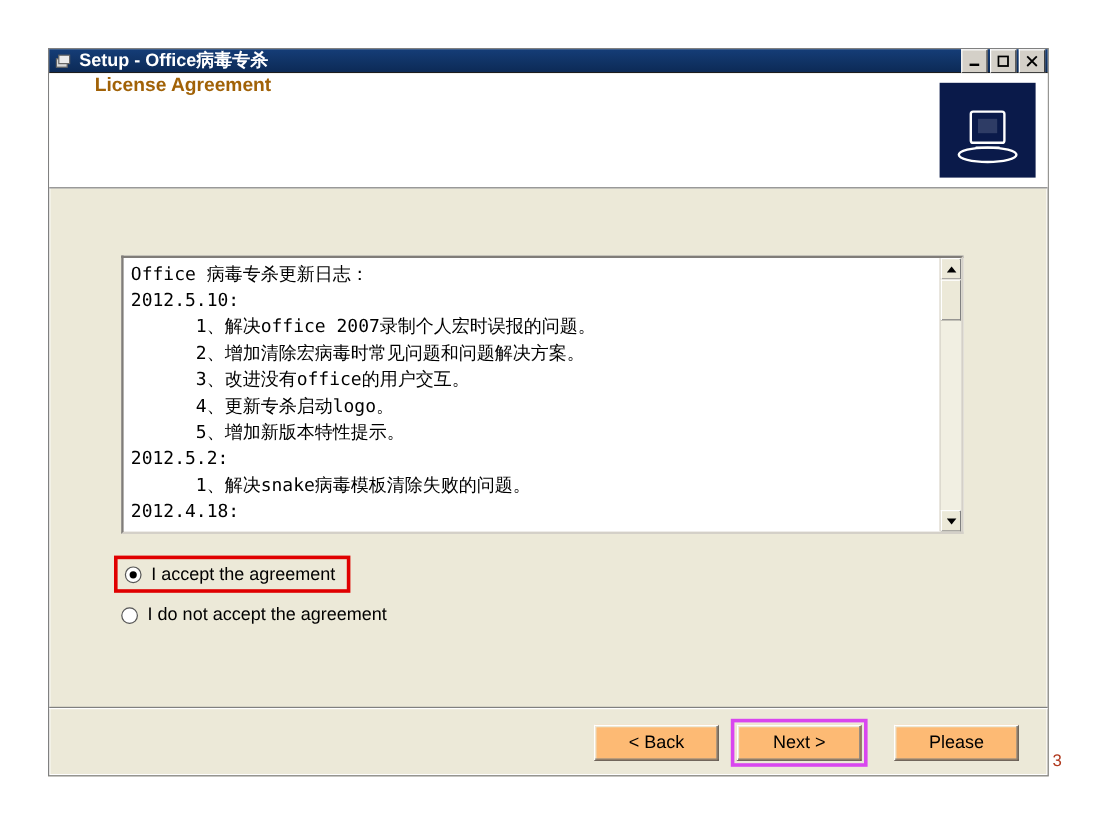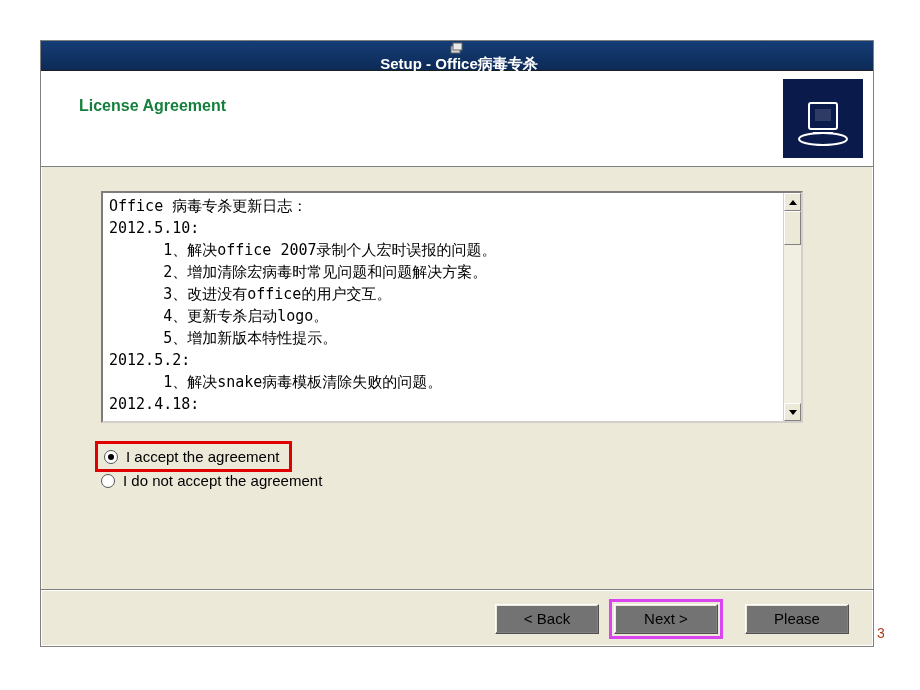--- a/index.html
+++ b/index.html
@@ -18,32 +18,31 @@
     left: 40px; top: 40px;
     width: 834px; height: 607px;
     background: #ece9d8;
     border: 1px solid #808080;
     box-shadow: 0 0 0 1px #fff inset;
     display: flex;
     flex-direction: column;
   }
   
   .titlebar {
-    height: 30px;
+    height: 20px;
     background: linear-gradient(#4a6aa5, #3a5a95);
     background: #0a2f66;
     background: linear-gradient(#153d77, #0c2a56);
     display: flex;
     align-items: center;
     color: #fff;
     font-size: 15px;
     font-weight: bold;
     padding-left: 4px;
     border-bottom: 1px solid #1d1d1d;
-    flex-direction: column;
   }
   .titlebar-icon {
     width: 16px; height: 16px;
     margin-right: 5px;
     display: flex; align-items: center; justify-content: center;
   }
   .titlebar-text {
     flex: 1;
     white-space: nowrap;
   }
@@ -63,22 +62,22 @@
   
   .wiz-header {
     height: 96px;
     background: #fff;
     border-bottom: 1px solid #808080;
     display: flex;
     align-items: stretch;
   }
   .wiz-header-text {
     flex: 1;
-    padding: 26px 20px 10px 38px;
-    color: #15803d;
+    padding: 2px 20px 10px 38px;
+    color: #a16207;
   }
   .wiz-header-title {
     font-size: 16px;
     font-weight: bold;
     margin-bottom: 6px;
   }
   .wiz-header-sub {
     font-size: 15px;
     margin-left: 20px;
   }
@@ -103,20 +102,21 @@
     width: 702px;
     height: 232px;
     background: #fff;
     border: 2px inset #d4d0c8;
     position: relative;
     font-family: "MS PGothic", SimSun, monospace;
     font-size: 15px;
     line-height: 22px;
     color: #000;
     overflow: hidden;
+    margin-top: 32px;
   }
   .license-content {
     padding: 2px 6px;
     position: absolute;
     left:0; top:0; right: 20px; bottom:0;
     overflow: hidden;
     white-space: pre;
   }
   .scrollbar {
     position: absolute;
@@ -143,21 +143,21 @@
   }
   .arrow-up { width:0;height:0;border-left:4px solid transparent;border-right:4px solid transparent;border-bottom:5px solid #000;}
   .arrow-down{ width:0;height:0;border-left:4px solid transparent;border-right:4px solid transparent;border-top:5px solid #000;}
 
   .radio-row {
     margin-top: 18px;
     display: flex;
     align-items: center;
     font-size: 15px;
   }
-  .radio-row + .radio-row { margin-top: 0; }
+  .radio-row + .radio-row { margin-top: 10px; }
   .radio-outer {
     width: 14px; height: 14px;
     border-radius: 50%;
     background: #fff;
     border: 1px solid #555;
     margin-right: 8px;
     display: flex; align-items: center; justify-content: center;
   }
   .radio-dot {
     width: 6px; height: 6px;
@@ -181,21 +181,21 @@
     box-shadow: 0 -1px 0 #808080;
     display: flex;
     align-items: center;
     justify-content: flex-end;
     padding-right: 24px;
     gap: 0;
   }
   .btn {
     height: 30px;
     min-width: 104px;
-    background: #737373;
+    background: #fdba74;
     border: 1px solid #fff;
     border-right-color: #505050;
     border-bottom-color: #505050;
     box-shadow: inset -1px -1px 0 #808080, inset 1px 1px 0 #ece9d8;
     font-size: 15px;
     display: flex; align-items: center; justify-content: center;
     cursor: default;
   }
   .btn-group { display: flex; align-items: center; }
   .btn-gap { width: 22px; }

